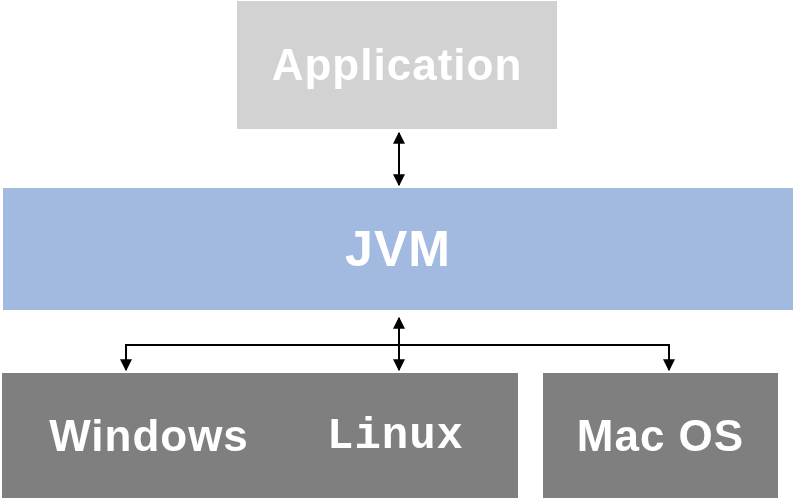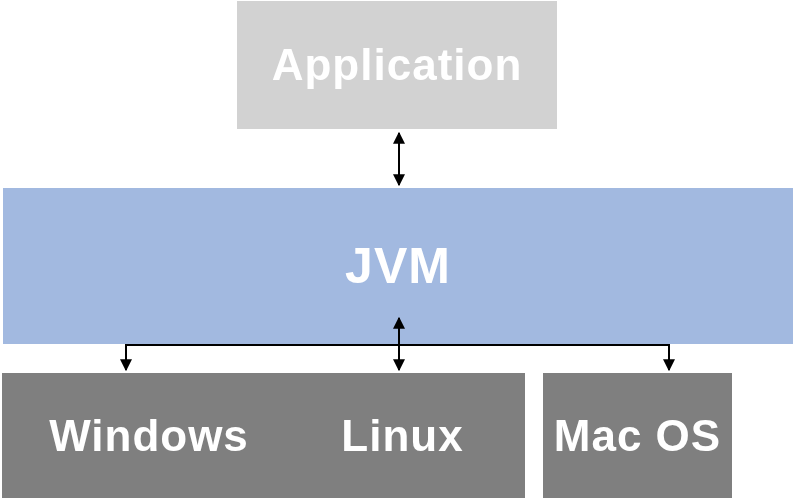--- a/index.html
+++ b/index.html
@@ -33,33 +33,33 @@
     top: 1px;
     width: 320px;
     height: 128px;
     background: var(--application-box, #d2d2d2);
     font-size: 44px;
   }
   .jvm-bar {
     left: 3px;
     top: 188px;
     width: 790px;
-    height: 156px;
+    height: 122px;
     background: var(--jvm-bar, #a2b9e0);
     font-size: 50px;
   }
   .os-box {
     top: 373px;
     height: 125px;
     background: var(--os-box, #7f7f7f);
     font-size: 44px;
   }
   .os-windows { left: 2px;   width: 294px; }
-  .os-linux   { left: 280px; width: 245px; }
-  .os-macos   { left: 543px; width: 189px; }
+  .os-linux   { left: 273px; width: 245px; font-family: Liberation Mono, monospace; }
+  .os-macos   { left: 543px; width: 235px; }
   .arrows {
     position: absolute;
     left: 0;
     top: 0;
     width: 793px;
     height: 502px;
     pointer-events: none;
   }
   .arrows line, .arrows path.connector {
     stroke: var(--arrow, #000000);

